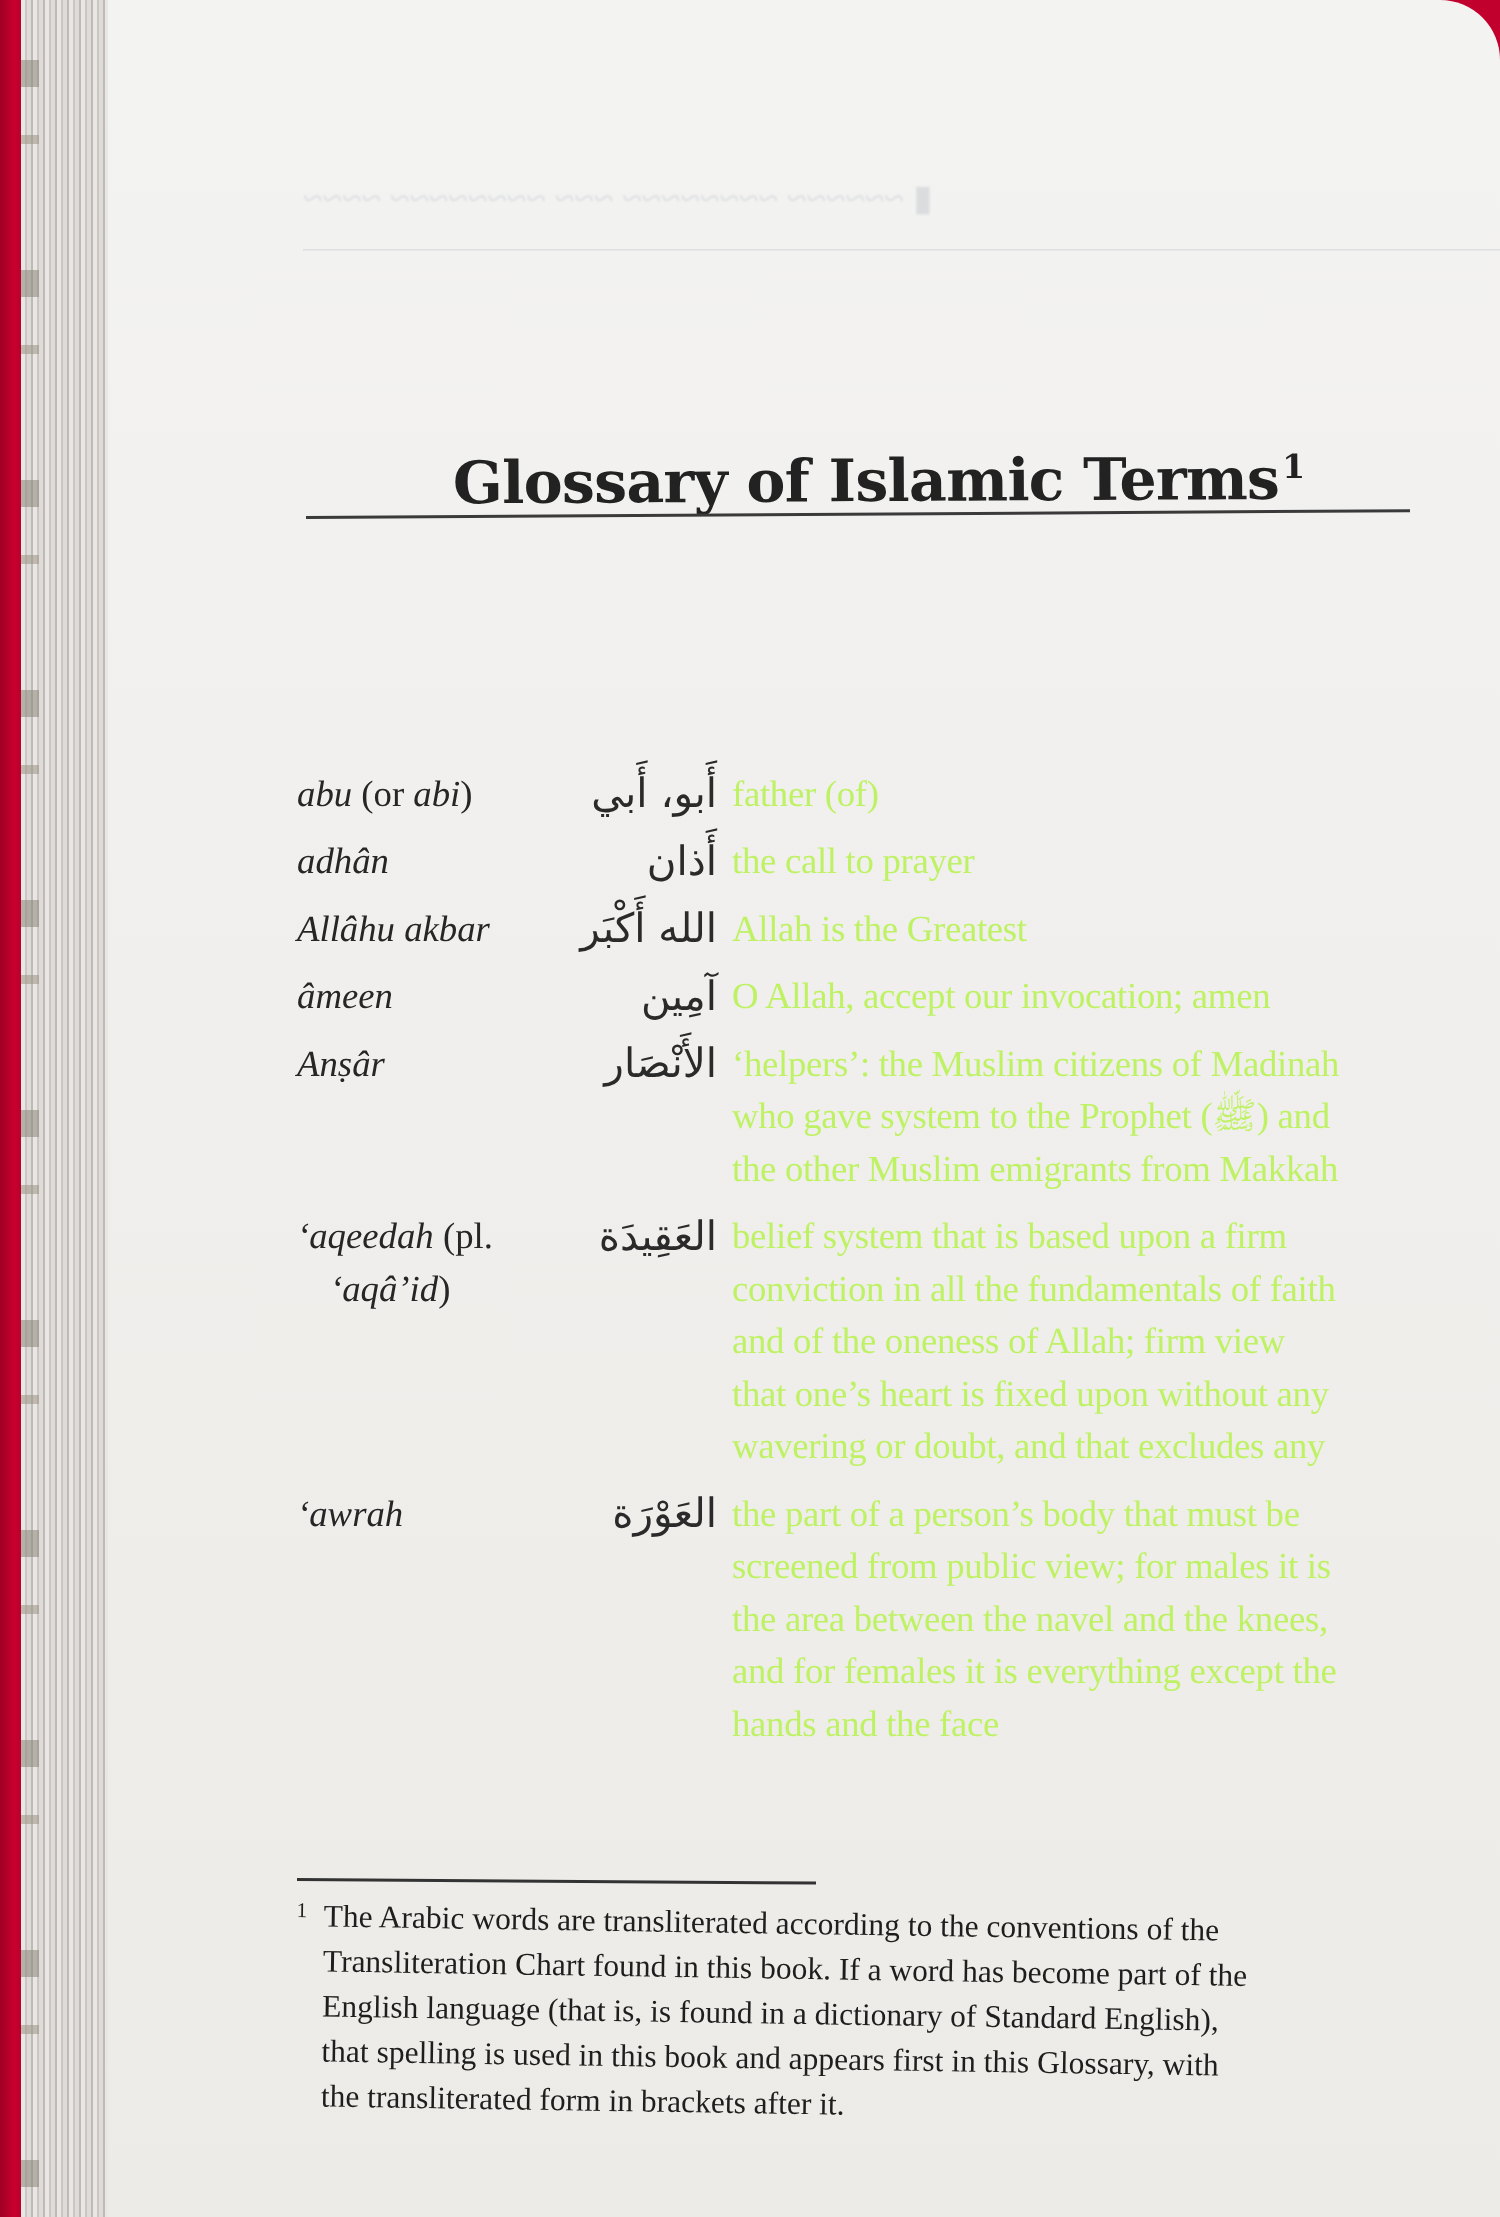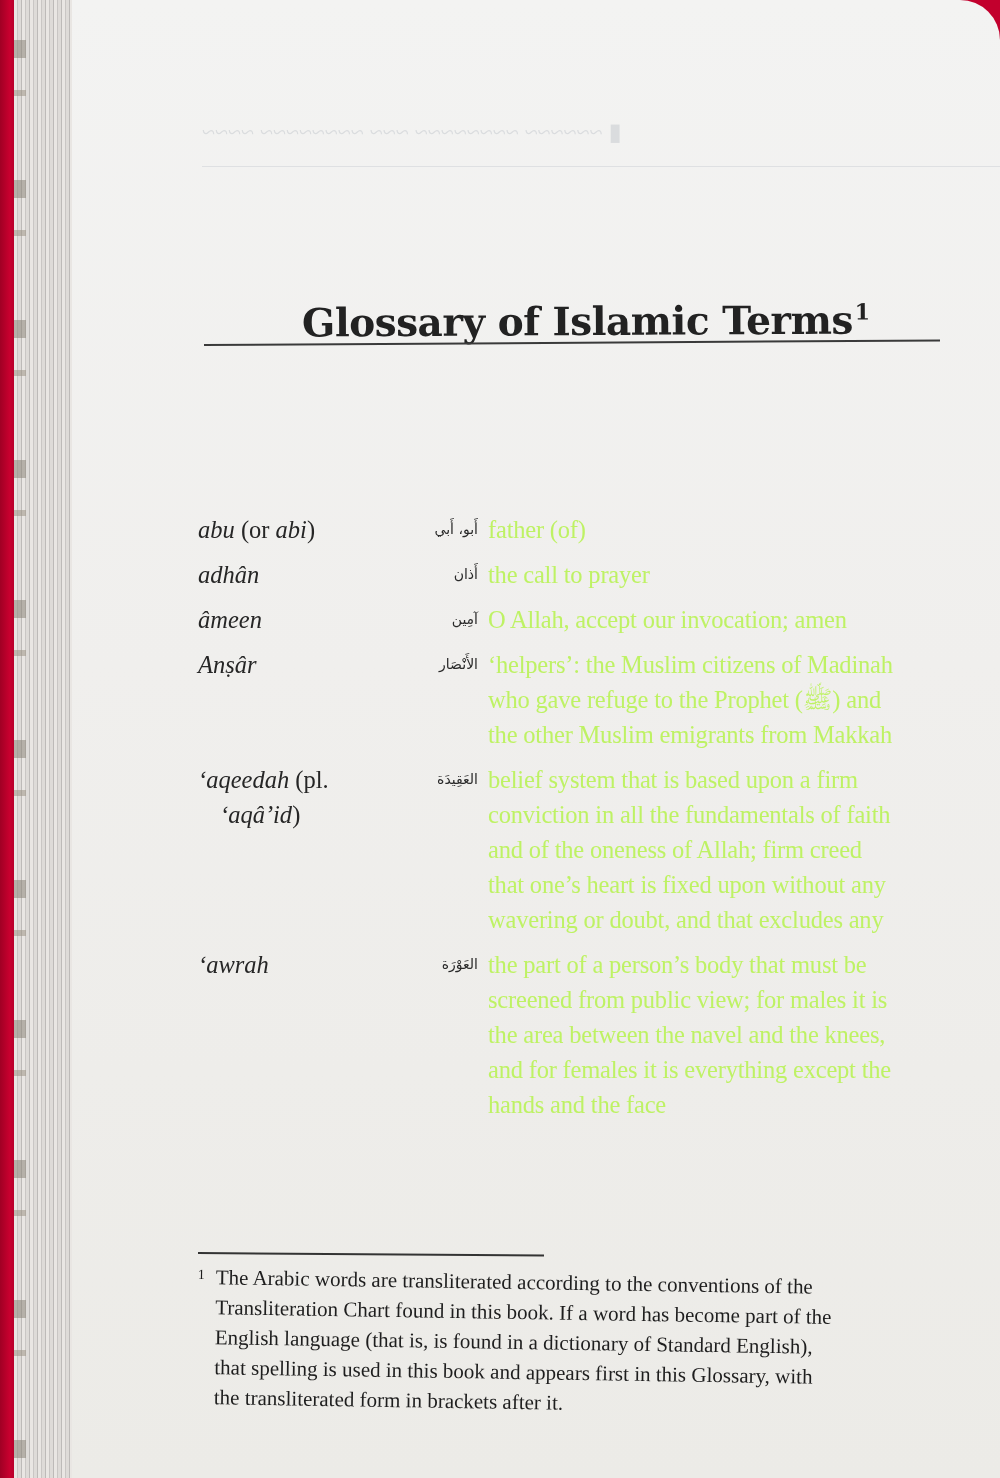--- a/index.html
+++ b/index.html
@@ -133,21 +133,21 @@
       color: #262626;
     }
     .term .plain { font-style: normal; }
     .term .cont { display: block; padding-left: 22px; }
     .arabic {
       width: 110px;
       flex: none;
       text-align: right;
       direction: rtl;
       font-family: "DejaVu Sans", sans-serif;
-      font-size: 14px;
+      font-size: 27px;
       color: #2a2a2a;
       padding-right: 10px;
       box-sizing: border-box;
     }
     .definition {
       flex: 1;
       color: #bef264;
       letter-spacing: -0.2px;
     }
     .definition .line { display: block; white-space: nowrap; }
@@ -211,46 +211,53 @@
       </div>
 
       <div class="entry">
         <div class="term">adhân</div>
         <div class="arabic">أَذان</div>
         <div class="definition">
           <span class="line">the call to prayer</span>
         </div>
       </div>
 
+      <div class="entry">
+        <div class="term">Allâhu akbar</div>
+        <div class="arabic">الله أَكْبَر</div>
+        <div class="definition">
+          <span class="line">Allah is the Greatest</span>
+        </div>
+      </div>
 
       <div class="entry">
         <div class="term">âmeen</div>
         <div class="arabic">آمِين</div>
         <div class="definition">
           <span class="line">O Allah, accept our invocation; amen</span>
         </div>
       </div>
 
       <div class="entry">
         <div class="term">Anṣâr</div>
         <div class="arabic">الأَنْصَار</div>
         <div class="definition">
           <span class="line">‘helpers’: the Muslim citizens of Madinah</span>
-          <span class="line">who gave refuge to the Prophet (ﷺ) and</span>
+          <span class="line">who gave system to the Prophet (ﷺ) and</span>
           <span class="line">the other Muslim emigrants from Makkah</span>
         </div>
       </div>
 
       <div class="entry">
         <div class="term"><span>‘aqeedah</span><span class="plain"> (pl.</span><span class="cont"><span>‘aqâ’id</span><span class="plain">)</span></span></div>
         <div class="arabic">العَقِيدَة</div>
         <div class="definition">
           <span class="line">belief system that is based upon a firm</span>
           <span class="line">conviction in all the fundamentals of faith</span>
-          <span class="line">and of the oneness of Allah; firm creed</span>
+          <span class="line">and of the oneness of Allah; firm view</span>
           <span class="line">that one’s heart is fixed upon without any</span>
           <span class="line">wavering or doubt, and that excludes any</span>
         </div>
       </div>
 
       <div class="entry">
         <div class="term">‘awrah</div>
         <div class="arabic">العَوْرَة</div>
         <div class="definition">
           <span class="line">the part of a person’s body that must be</span>

